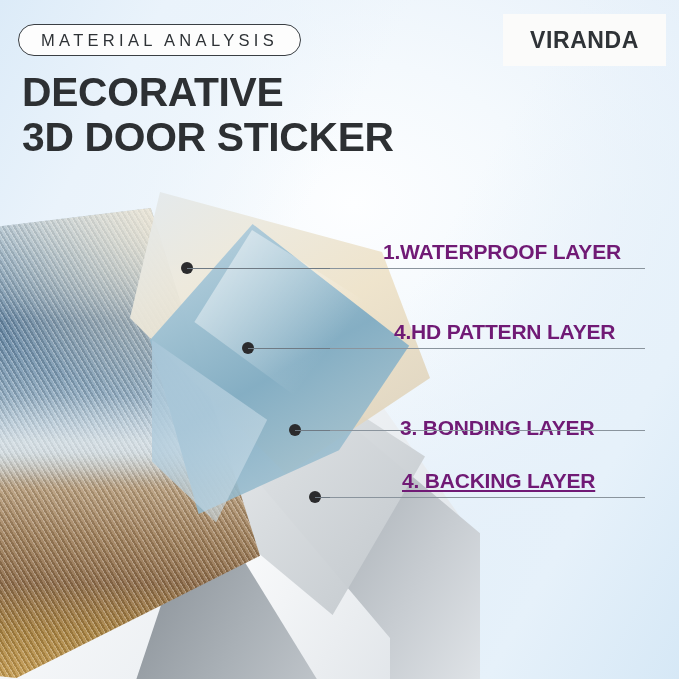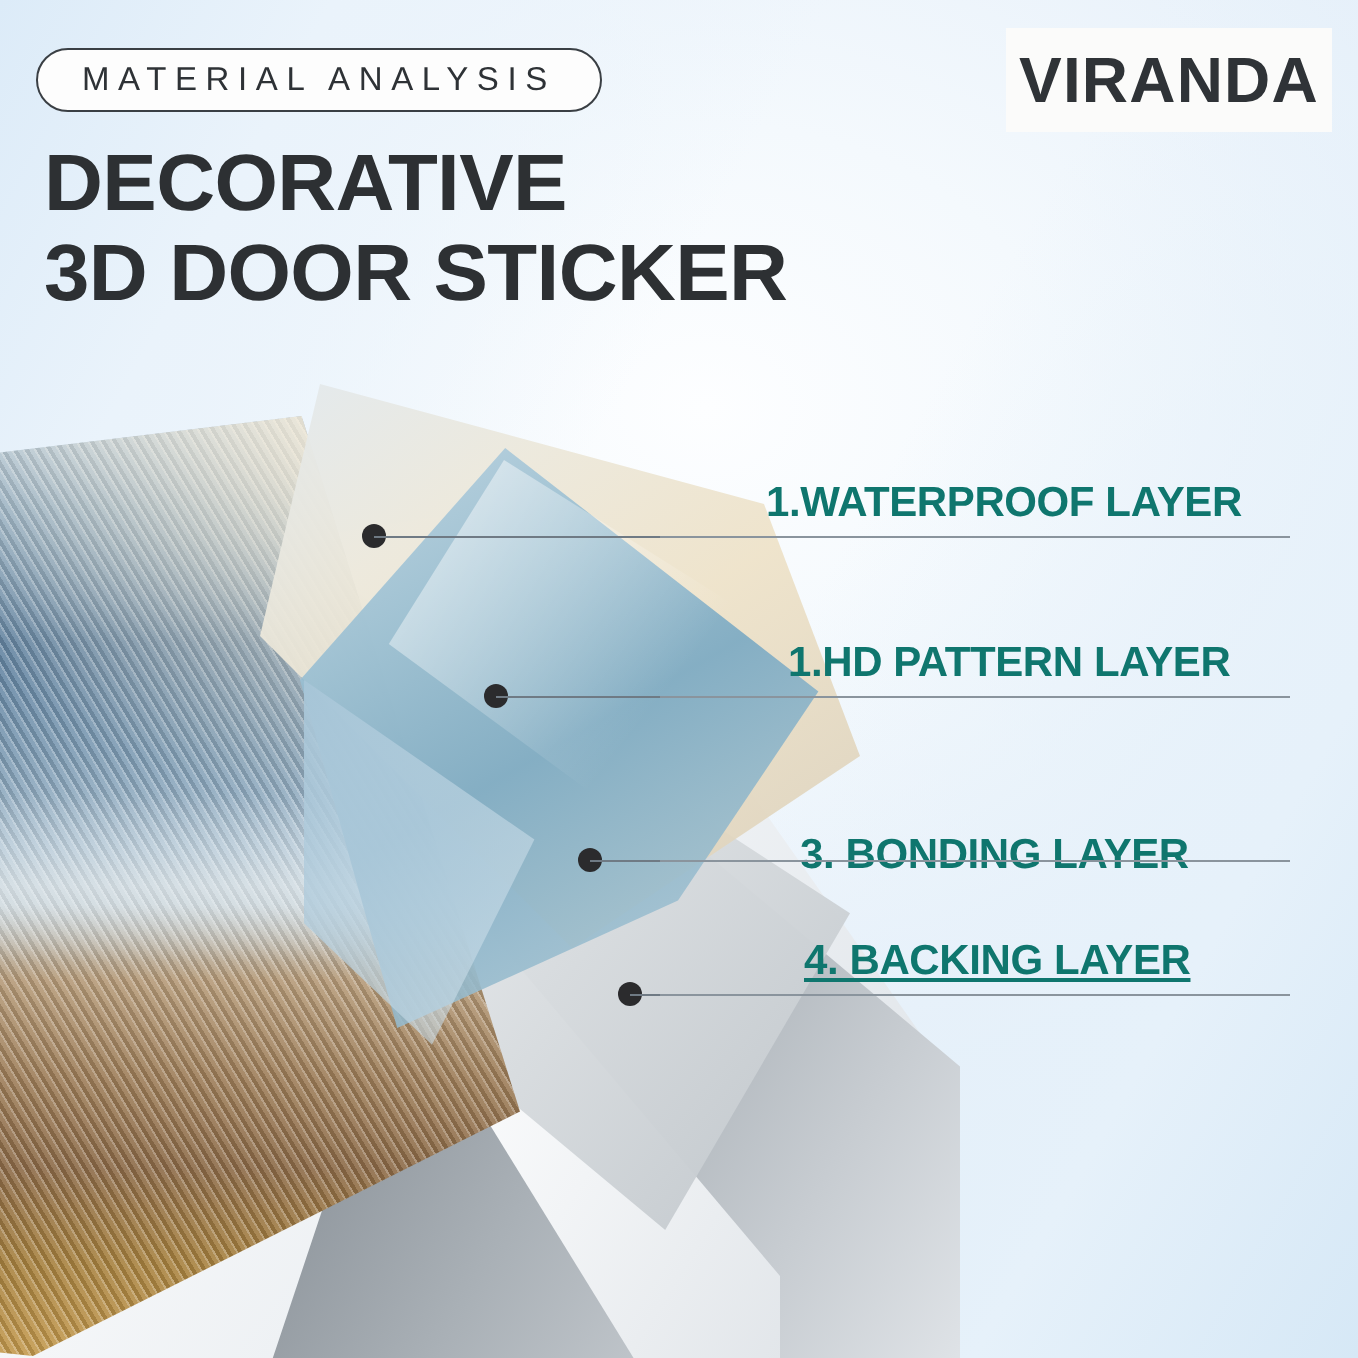--- a/index.html
+++ b/index.html
@@ -61,21 +61,21 @@
     left: 503px;
     top: 14px;
     width: 163px;
     height: 52px;
     background: #fbfbfa;
     display: flex;
     align-items: center;
     justify-content: center;
   }
   .logo-box span {
-    font-size: 32px;
+    font-size: 23px;
     font-weight: 700;
     letter-spacing: 0.6px;
     color: #2f3337;
   }
 
   .title {
     position: absolute;
     left: 22px;
     top: 70px;
     color: #2d3033;
@@ -254,21 +254,21 @@
   .leader {
     position: absolute;
     height: 1px;
     background: #6f7a84;
     transform-origin: 0 50%;
   }
   .label {
     position: absolute;
     font-size: 21px;
     font-weight: 700;
-    color: #0f766e;
+    color: #701a75;
     letter-spacing: -0.2px;
     white-space: nowrap;
     transform: translateY(-100%);
   }
   .underline {
     position: absolute;
     height: 1px;
     background: #8a949d;
   }
 </style>
@@ -310,21 +310,21 @@
     <span class="l2">3D DOOR STICKER</span>
   </div>
 
   <div id="callout-layer">
       <div class="dot" style="left: 187px; top: 268px;"></div>
       <div class="leader" style="left: 187px; top: 268px; width: 458px;"></div>
       <div class="label" style="left: 383px; top: 264px;">1.WATERPROOF LAYER</div>
       <div class="underline" style="left: 330px; top: 268px; width: 315px;"></div>
       <div class="dot" style="left: 248px; top: 348px;"></div>
       <div class="leader" style="left: 248px; top: 348px; width: 397px;"></div>
-      <div class="label" style="left: 394px; top: 344px;">1.HD PATTERN LAYER</div>
+      <div class="label" style="left: 394px; top: 344px;">4.HD PATTERN LAYER</div>
       <div class="underline" style="left: 330px; top: 348px; width: 315px;"></div>
       <div class="dot" style="left: 295px; top: 430px;"></div>
       <div class="leader" style="left: 295px; top: 430px; width: 350px;"></div>
       <div class="label" style="left: 400px; top: 440px;">3. BONDING LAYER</div>
       <div class="underline" style="left: 330px; top: 430px; width: 315px;"></div>
       <div class="dot" style="left: 315px; top: 497px;"></div>
       <div class="leader" style="left: 315px; top: 497px; width: 330px;"></div>
       <div class="label" style="left: 402px; top: 493px; text-decoration: underline;">4. BACKING LAYER</div>
       <div class="underline" style="left: 330px; top: 497px; width: 315px;"></div>
     </div>

